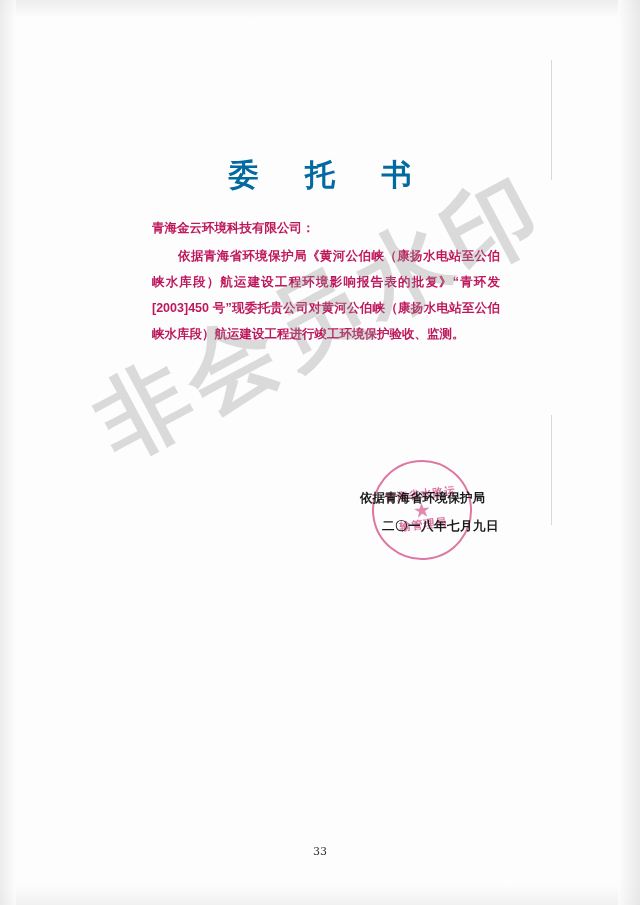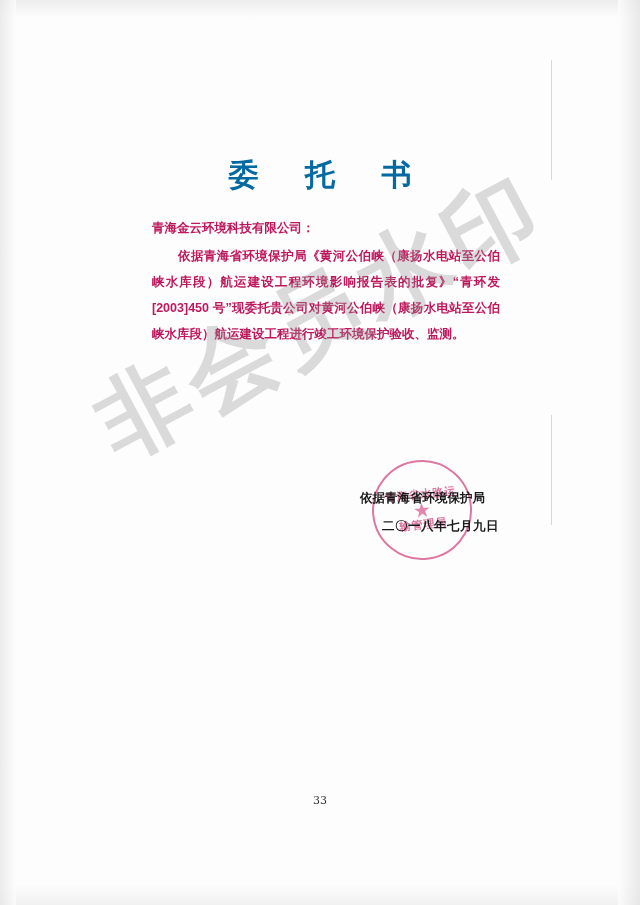--- a/index.html
+++ b/index.html
@@ -166,21 +166,21 @@
     transform: rotate(-28deg);
     letter-spacing: 6px;
     white-space: nowrap;
     pointer-events: none;
     user-select: none;
   }
 
   .page-number {
     position: absolute;
     left: 0;
-    top: 794px;
+    top: 845px;
     width: 640px;
     text-align: center;
     font-family: "DejaVu Serif", "Liberation Serif", serif;
     font-size: 11px;
     color: #333;
   }
 </style>
 </head>
 <body>
 

